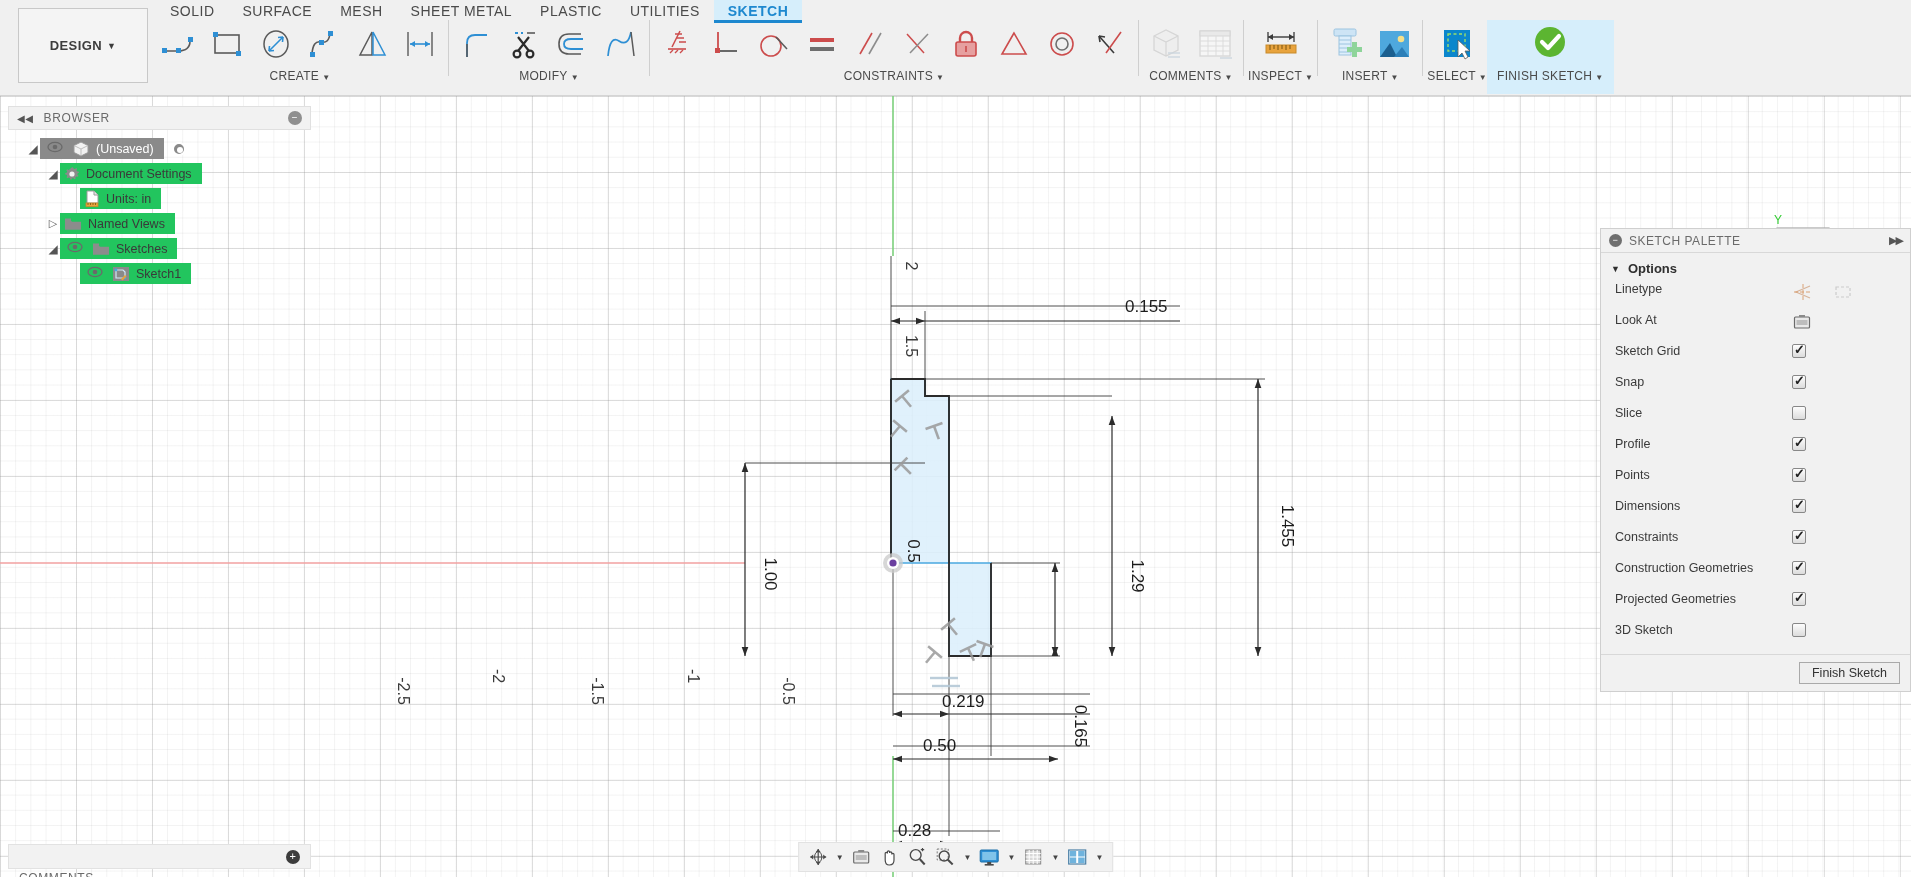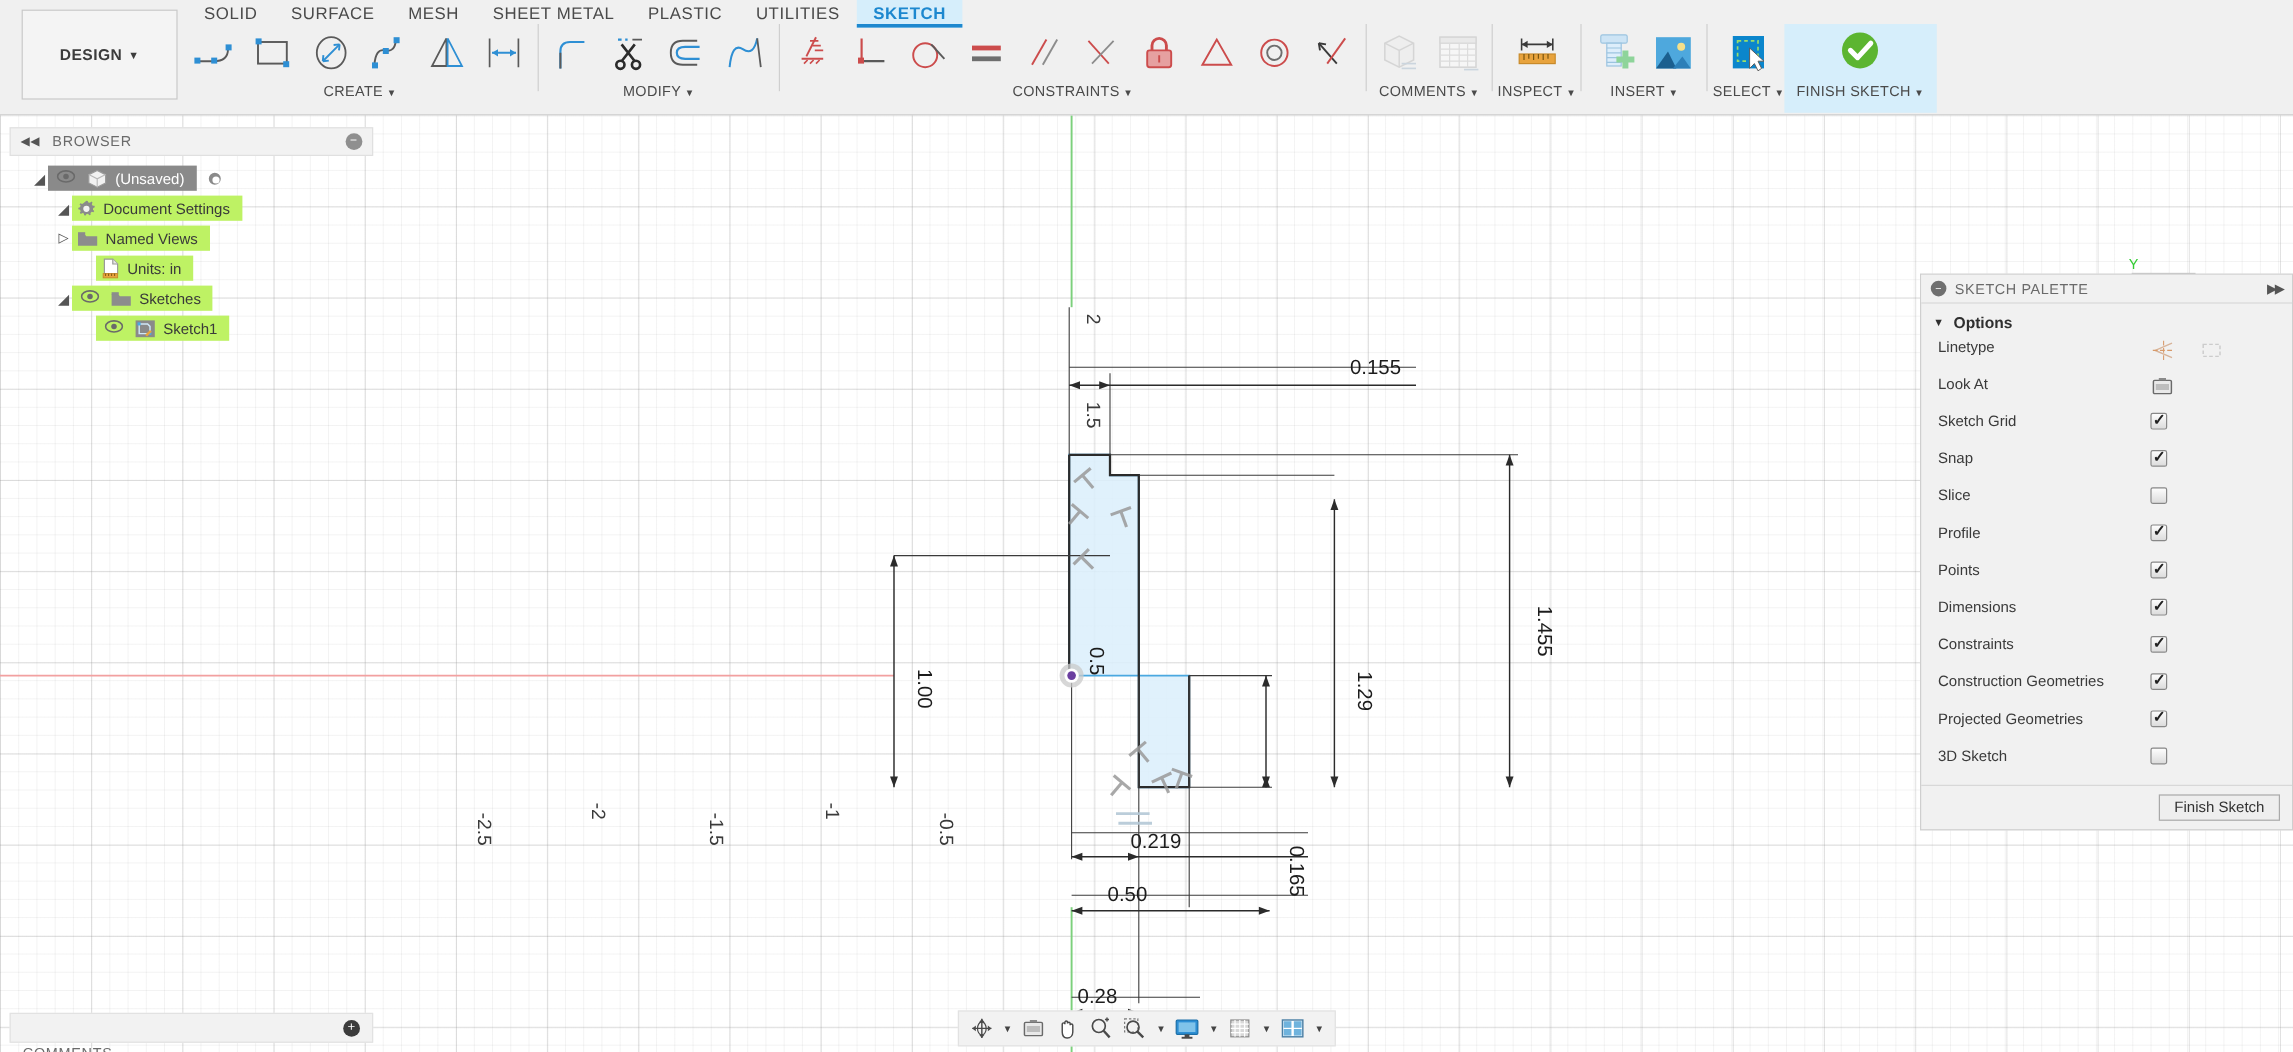--- a/index.html
+++ b/index.html
@@ -88,21 +88,21 @@
     text-align: center; cursor: pointer;
   }
   .tree { padding-top: 6px; }
   .node { display: flex; align-items: center; height: 25px; }
   .arrow { width: 14px; font-size: 9px; color: #555; text-align: center; cursor: pointer; }
   .arrow.down::before { content: "\25E2"; font-size: 12px; }
   .arrow.right::before { content: "\25B7"; font-size: 11px; }
   .eye { width: 22px; text-align: center; cursor: pointer; }
   .nodebody {
     display: flex; align-items: center; gap: 6px;
-    background: #bef264; padding: 2px 10px 2px 4px; height: 21px;
+    background: #22c55e; padding: 2px 10px 2px 4px; height: 21px;
   }
   .nodebody.selected { background: #8a8a8a; color: #fff; }
   .nodelabel { white-space: nowrap; }
   .radio-dot {
     width: 14px; height: 14px; border-radius: 50%;
     border: 2px solid #ffffff; background: #8a8a8a;
     position: relative; margin-left: 8px; cursor: pointer;
   }
   .radio-dot::after {
     content:""; position:absolute; left:3px; top:3px;
@@ -709,52 +709,52 @@
           <div class="nodebody">
             <span style="display: flex;">
               <svg width="16" height="16" viewBox="0 0 16 16">
                 <path d="M8 1.2l1.1.25.5 1.4 1.45.2 1.05-1.05 1 .85-.6 1.35.8 1.25 1.45.05.25 1.3-1.35.55-.2 1.45 1.1.95-.7 1.1-1.4-.4-1.05 1 .15 1.45-1.25.45-.8-1.2-1.45.2-.65 1.3-1.3-.2-.15-1.45-1.35-.55-1.2.8-.9-.95.75-1.25-.55-1.35-1.45-.3.05-1.3 1.4-.35.45-1.4-.95-1.1.95-.9 1.3.65 1.25-.75z" fill="#8a8a8a"></path>
                 <circle cx="8" cy="8" r="2.6" fill="#f2f2f2"></circle>
               </svg>
             </span>
             <span class="nodelabel">Document Settings</span>
           </div>
         </div>
-        <div class="node" style="padding-left: 38px;">
-          <span class="arrow right"></span>
-          <div class="nodebody">
-            <span style="display: flex;">
-              <svg width="18" height="14" viewBox="0 0 18 14">
-                <path d="M1 3 h5.5 l1.4 1.8 H17 v8 H1 Z" fill="#8c8c8c"></path>
-                <rect x="1" y="1.5" width="6" height="2" fill="#8c8c8c"></rect>
-              </svg>
-            </span>
-            <span class="nodelabel">Named Views</span>
-          </div>
-        </div>
         <div class="node" style="padding-left: 58px;">
           <span class="arrow"></span>
           <div class="nodebody">
             <span style="display: flex;">
               <svg width="16" height="18" viewBox="0 0 16 18">
                 <path d="M3 1 h7 l4 4 v8 H3 Z" fill="#fff" stroke="#9a9a9a" stroke-width="1"></path>
                 <path d="M10 1 v4 h4" fill="#e8e8e8" stroke="#9a9a9a" stroke-width="1"></path>
                 <rect x="2" y="13" width="12" height="3.5" fill="#e8a33d" stroke="#c88a2a" stroke-width=".8"></rect>
                 <g stroke="#7a5510" stroke-width=".8">
                   <line x1="4" y1="13" x2="4" y2="15"></line>
                   <line x1="6.5" y1="13" x2="6.5" y2="15"></line>
                   <line x1="9" y1="13" x2="9" y2="15"></line>
                   <line x1="11.5" y1="13" x2="11.5" y2="15"></line>
                 </g>
               </svg>
             </span>
             <span class="nodelabel">Units: in</span>
           </div>
         </div>
         <div class="node" style="padding-left: 38px;">
+          <span class="arrow right"></span>
+          <div class="nodebody">
+            <span style="display: flex;">
+              <svg width="18" height="14" viewBox="0 0 18 14">
+                <path d="M1 3 h5.5 l1.4 1.8 H17 v8 H1 Z" fill="#8c8c8c"></path>
+                <rect x="1" y="1.5" width="6" height="2" fill="#8c8c8c"></rect>
+              </svg>
+            </span>
+            <span class="nodelabel">Named Views</span>
+          </div>
+        </div>
+        <div class="node" style="padding-left: 38px;">
           <span class="arrow down"></span>
           <div class="nodebody">
             <span class="eye"><svg width="16" height="12" viewBox="0 0 16 12">
                 <ellipse cx="8" cy="6" rx="7" ry="4.6" fill="none" stroke="#6a6a6a" stroke-width="1.3"></ellipse>
                 <circle cx="8" cy="6" r="2.3" fill="#6a6a6a"></circle>
               </svg></span>
             <span style="display: flex;">
               <svg width="18" height="14" viewBox="0 0 18 14">
                 <path d="M1 3 h5.5 l1.4 1.8 H17 v8 H1 Z" fill="#8c8c8c"></path>
                 <rect x="1" y="1.5" width="6" height="2" fill="#8c8c8c"></rect>

